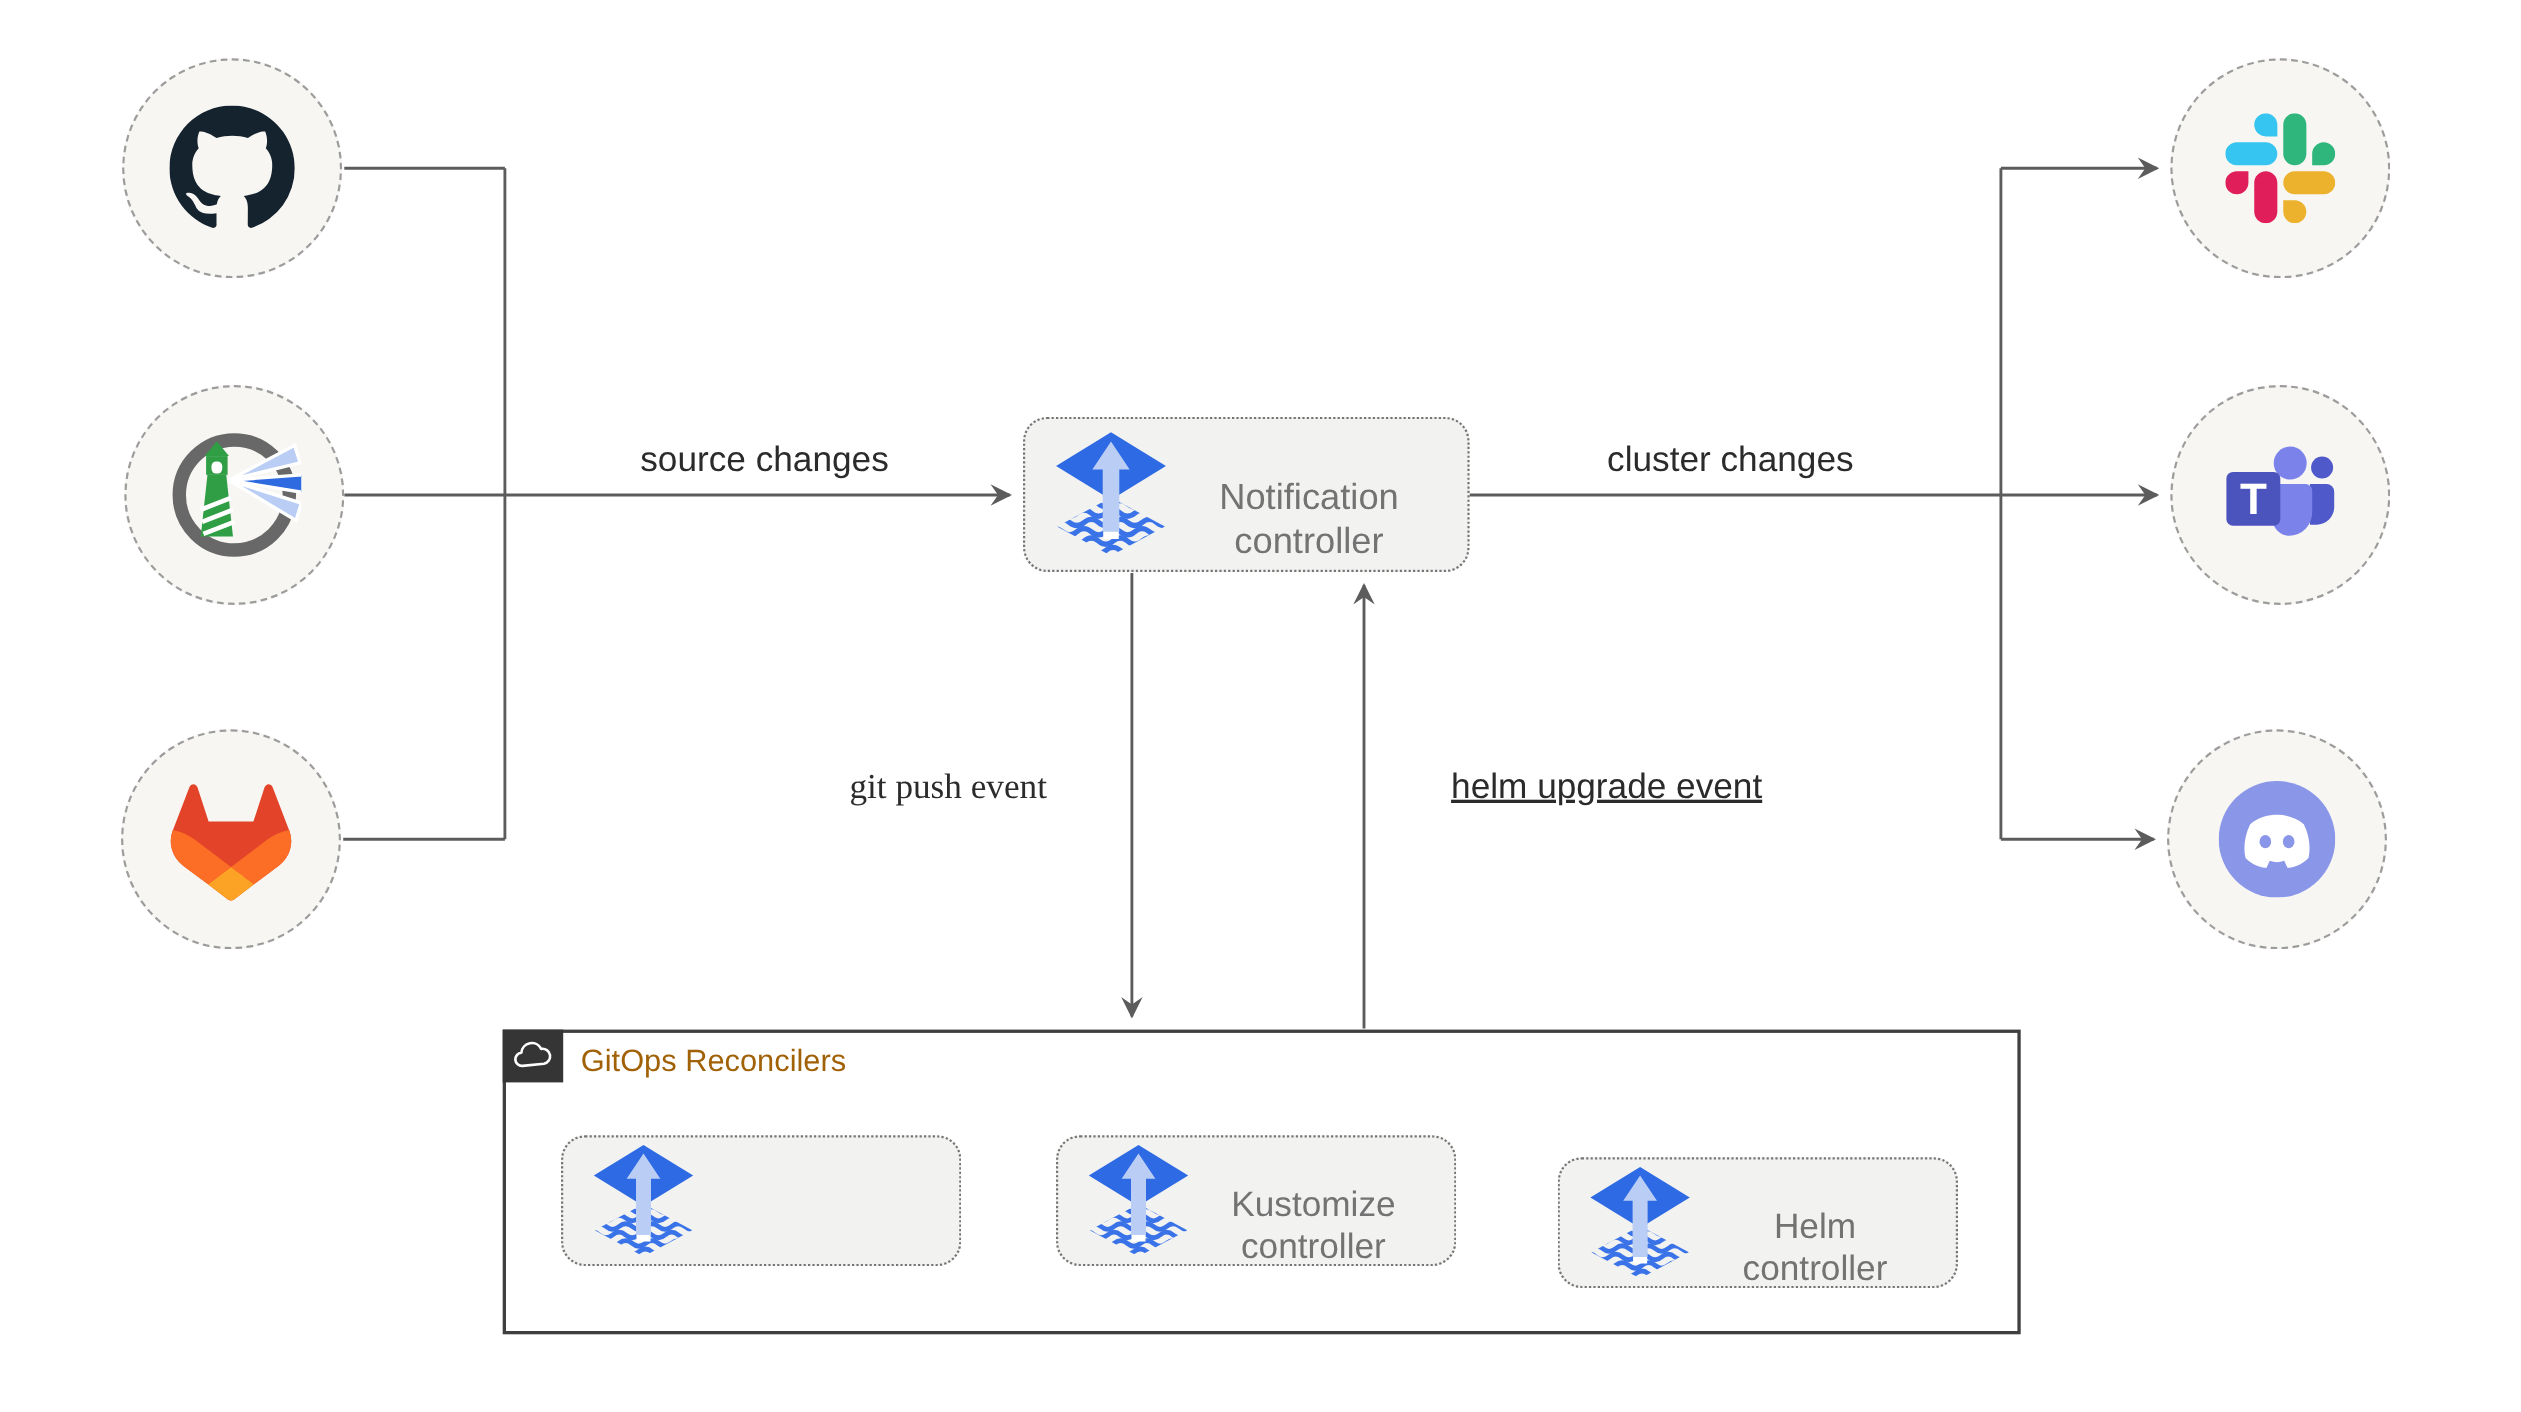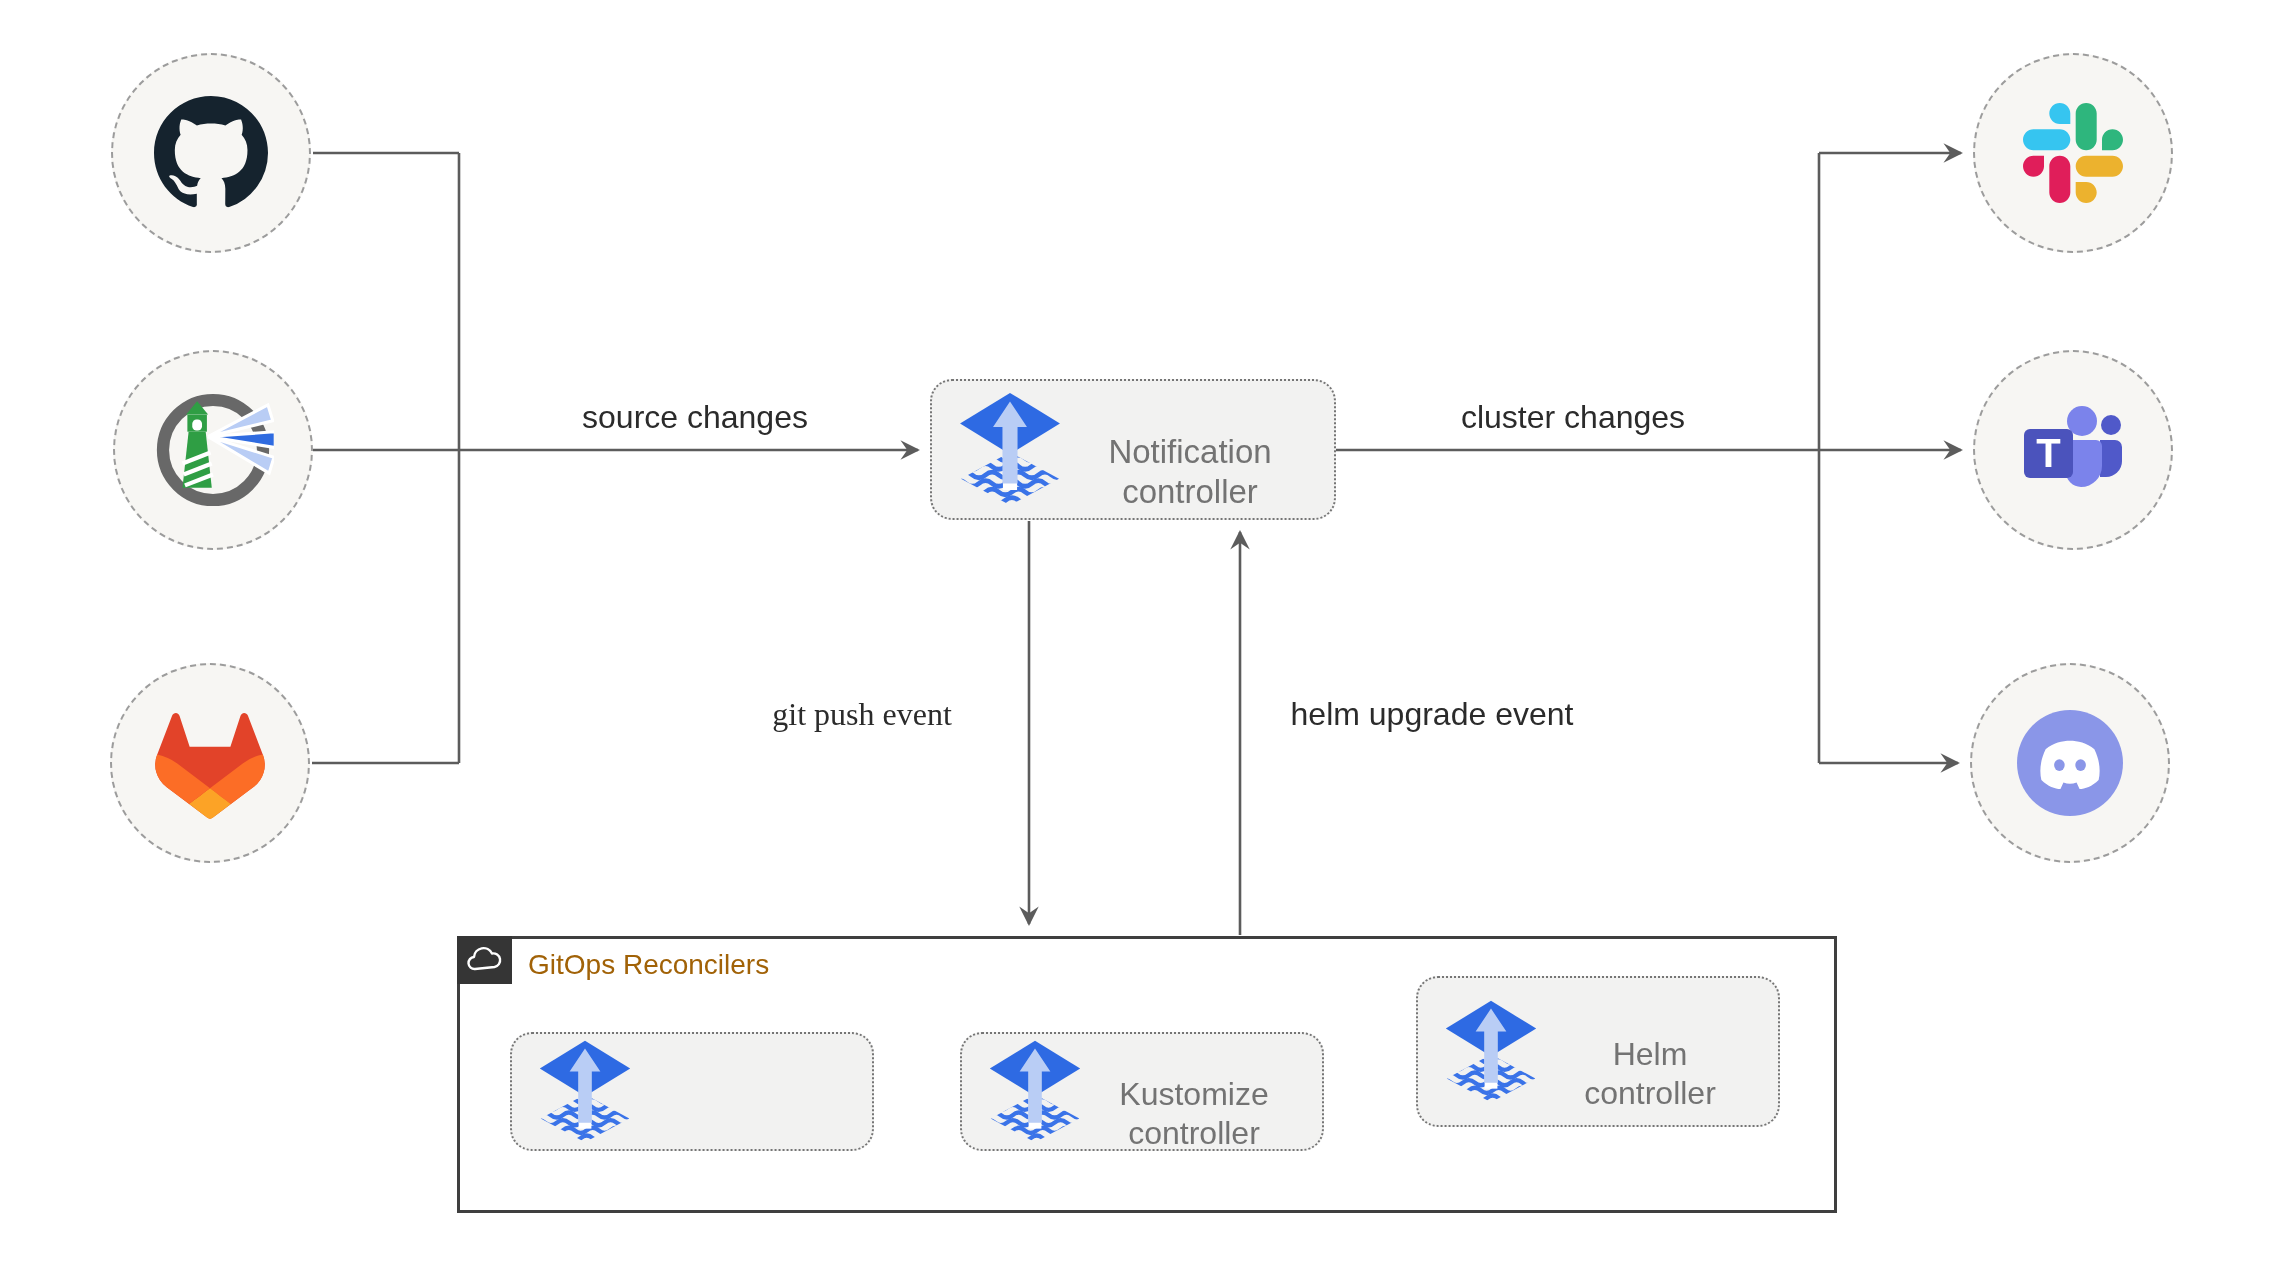--- a/index.html
+++ b/index.html
@@ -151,21 +151,21 @@
   <div class="ctrl-box" id="notification-box" style="left:930px;top:379px;width:406px;height:141px;">
     <svg class="flux" width="104" height="115" viewBox="0 0 110 122">
         <use href="#flux-sym"></use>
       </svg>
     <div class="ctrl-label" style="max-width:250px;">Notification controller</div>
   </div>
 
   <div class="edge-label" style="left:545px;top:399px;width:300px;text-align:center;">source changes</div>
   <div class="edge-label" style="left:1423px;top:399px;width:300px;text-align:center;">cluster changes</div>
   <div class="edge-label" style="left:712px;top:696px;width:300px;text-align:center;font-family:Liberation Serif, serif;">git push event</div>
-  <div class="edge-label" style="left:1262px;top:696px;width:340px;text-align:center;">helm upgrade event</div>
+  <div class="edge-label" style="left:1262px;top:696px;width:340px;text-align:right;text-decoration:underline;">helm upgrade event</div>
 
   <div id="gitops-container">
     <div id="gitops-badge">
       <svg width="36" height="30" viewBox="0 0 36 30">
         <path d="M8 24 a6 6 0 0 1 -1 -12 a9.5 9.5 0 0 1 18 -3.5 a6.8 6.8 0 0 1 2.5 13.5 z" stroke="#ffffff" stroke-width="2.4" fill="none" stroke-linejoin="round"></path>
       </svg>
     </div>
     <div id="gitops-title">GitOps Reconcilers</div>
   </div>
 
@@ -175,20 +175,20 @@
       </svg>
   </div>
 
   <div class="ctrl-box" style="left:960px;top:1032px;width:364px;height:119px;">
     <svg class="flux" width="94" height="104" viewBox="0 0 110 122">
         <use href="#flux-sym"></use>
       </svg>
     <div class="ctrl-label" style="max-width:220px;">Kustomize controller</div>
   </div>
 
-  <div class="ctrl-box" style="left:1416px;top:976px;width:364px;height:151px;">
+  <div class="ctrl-box" style="left:1416px;top:1052px;width:364px;height:119px;">
     <svg class="flux" width="94" height="104" viewBox="0 0 110 122">
         <use href="#flux-sym"></use>
       </svg>
     <div class="ctrl-label" style="max-width:220px;">Helm controller</div>
   </div>
 
 </div>
 
 </body></html>

